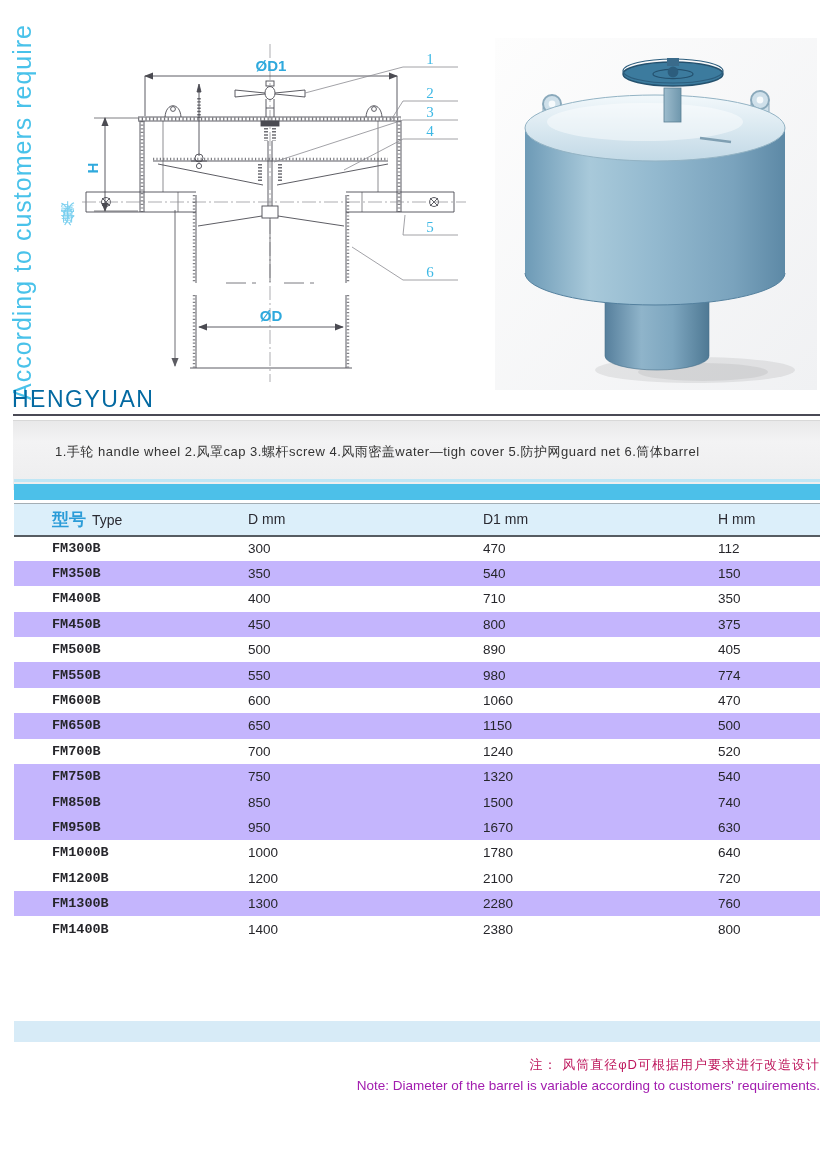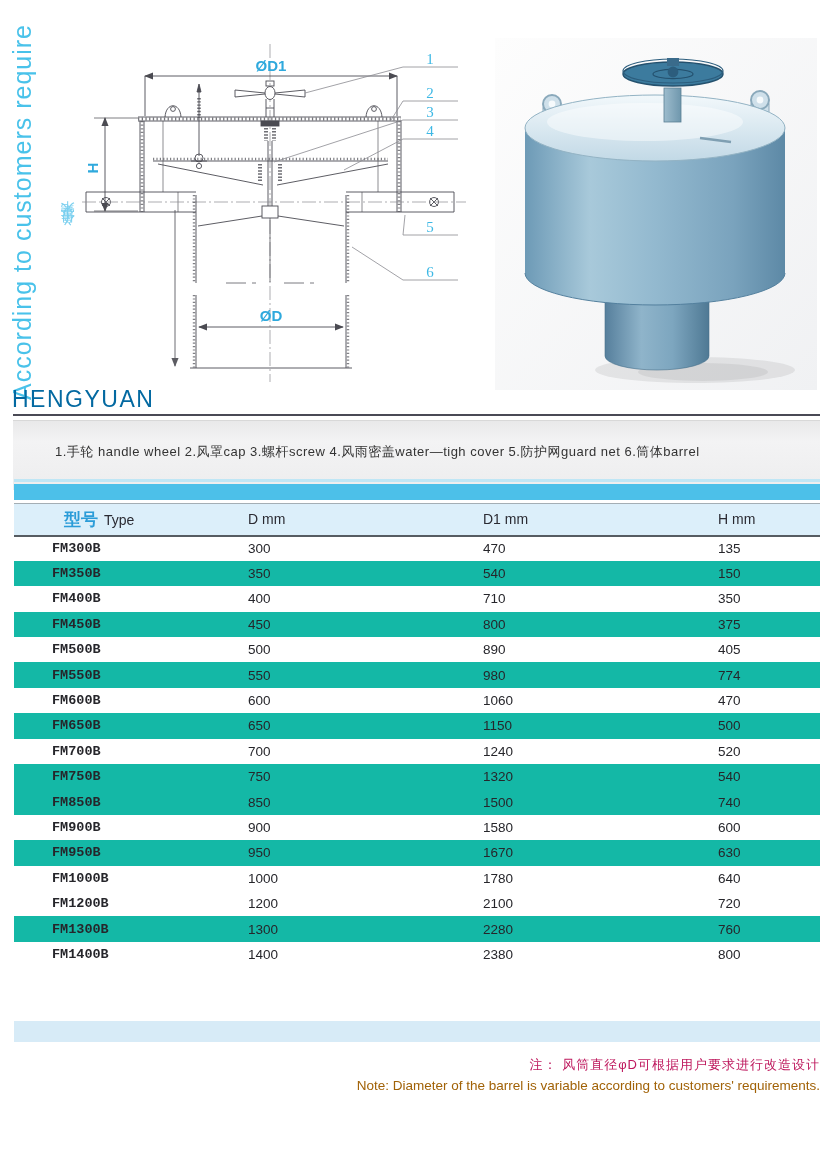--- a/index.html
+++ b/index.html
@@ -25,30 +25,30 @@
   .legend-text { position:absolute; left:42px; top:22px; font-size:13px; color:#333;
     letter-spacing:.5px; white-space:nowrap; }
 
   .cyan-strip { position:absolute; left:14px; top:479px; width:806px; height:3px; background:#bfe6f5; }
   .cyan-bar   { position:absolute; left:14px; top:484px; width:806px; height:16px; background:#4cc0e9; }
 
   .spec { position:absolute; left:14px; top:503px; width:806px; border-collapse:collapse; table-layout:fixed; }
   .spec thead tr { background:#dceffa; height:32px;
     border-top:1px solid #a4aeb4; border-bottom:2px solid #565c62; }
   .spec th { text-align:left; font-weight:500; color:#2a2a32; font-size:14px; padding-left:14px; }
-  .spec th:first-child { padding-left:50px; }
+  .spec th:first-child { padding-left:38px; }
   .th-cn { color:#2b9cd8; font-size:17px; font-weight:700; margin-right:6px; }
   .spec td { height:25.4px; font-size:13.5px; color:#26262b; padding-left:14px; }
   .spec td:first-child { padding-left:38px; font-weight:600;font-family:Liberation Mono, monospace; }
-  .spec tbody tr.alt { background:#14b8a6; }
+  .spec tbody tr.alt { background:#c4b5fd; }
   .end-band { position:absolute; left:14px; top:1021px; width:806px; height:21px; background:#d7ebf7; }
 
   .footnotes { position:absolute; right:10px; top:1056px; text-align:right; }
   .fn-cn { font-size:13px; color:#be185d; letter-spacing:1px; }
-  .fn-en { font-size:13.5px; color:#a16207; margin-top:4px; }
+  .fn-en { font-size:13.5px; color:#a21caf; margin-top:4px; }
 
   svg text { font-family:"Liberation Sans", sans-serif; }
   .dim-label { fill:#2fa9dd; font-weight:700; font-size:15px; }
   .callout   { fill:#3db8e5; font-size:15px; font-family:"Liberation Serif", serif; }
 </style>
 </head>
 <body>
 
 <div class="v-slogan">According to customers require</div>
 <div class="v-cn">单位毫米</div>
@@ -270,21 +270,21 @@
       <th>D  mm</th>
       <th>D1 mm</th>
       <th>H  mm</th>
     </tr>
   </thead>
   <tbody>
       <tr>
         <td>FM300B</td>
         <td>300</td>
         <td>470</td>
-        <td>135</td>
+        <td>112</td>
       </tr>
       <tr class="alt">
         <td>FM350B</td>
         <td>350</td>
         <td>540</td>
         <td>150</td>
       </tr>
       <tr>
         <td>FM400B</td>
         <td>400</td>
@@ -332,26 +332,20 @@
         <td>750</td>
         <td>1320</td>
         <td>540</td>
       </tr>
       <tr class="alt">
         <td>FM850B</td>
         <td>850</td>
         <td>1500</td>
         <td>740</td>
       </tr>
-      <tr>
-        <td>FM900B</td>
-        <td>900</td>
-        <td>1580</td>
-        <td>600</td>
-      </tr>
       <tr class="alt">
         <td>FM950B</td>
         <td>950</td>
         <td>1670</td>
         <td>630</td>
       </tr>
       <tr>
         <td>FM1000B</td>
         <td>1000</td>
         <td>1780</td>

